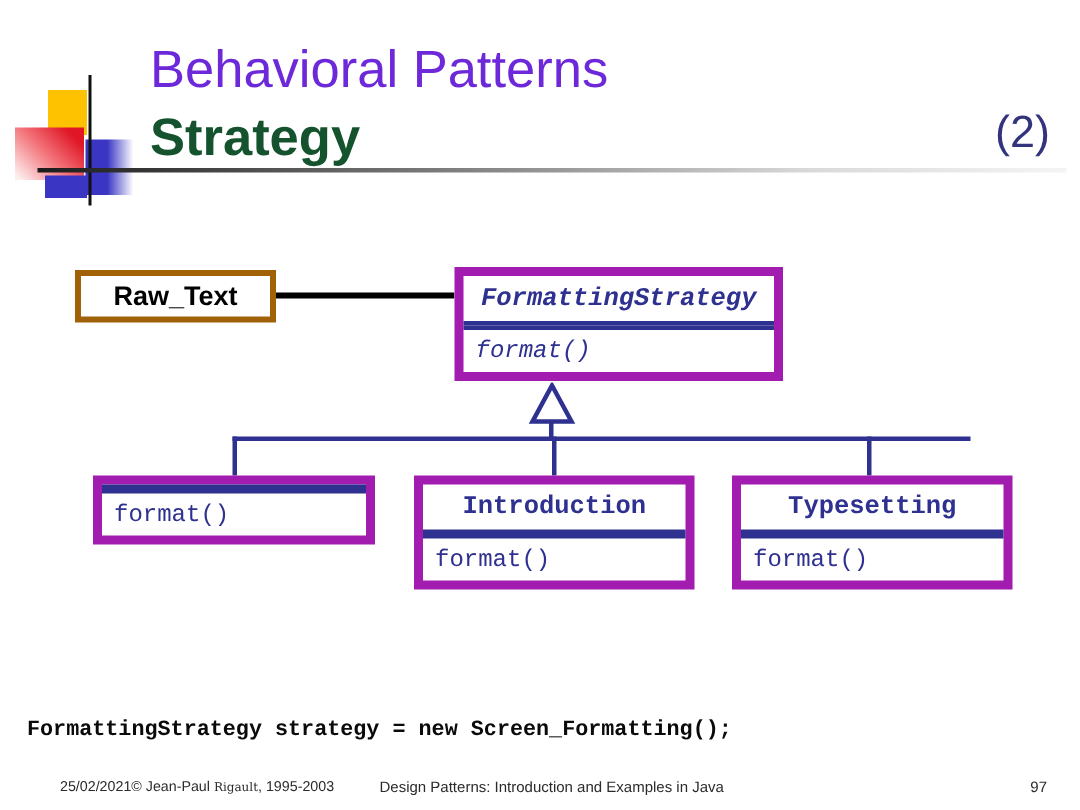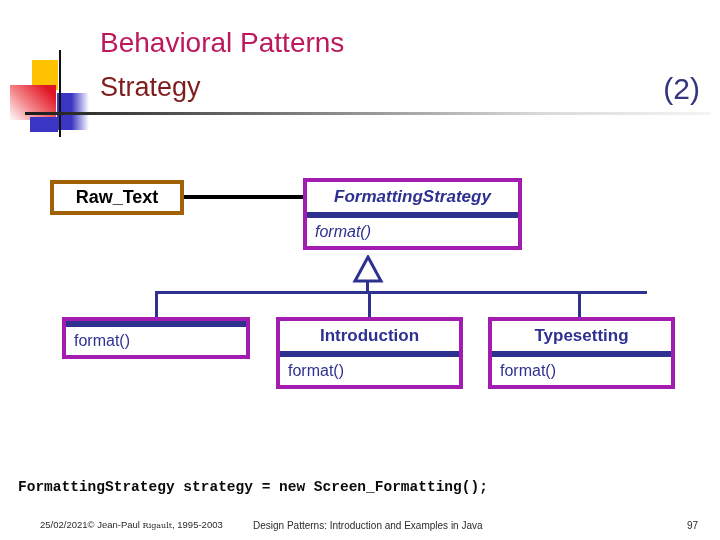--- a/index.html
+++ b/index.html
@@ -13,29 +13,29 @@
   .deco-red { left:10px; top:85px; width:46px; height:35px;
               background:linear-gradient(225deg,#e01525 15%, #f37a80 55%, #fdeeee 95%); }
   .deco-blue { left:57px; top:93px; width:32px; height:37px;
                background:linear-gradient(90deg,#3a35c2 45%, rgba(58,53,194,0) 100%); }
   .deco-blue-small { left:30px; top:117px; width:28px; height:15px; background:#3a35c2; }
   .deco-vline { left:59px; top:50px; width:2px; height:87px; background:#111111; }
   .title-rule { left:25px; top:112px; width:686px; height:3px;
                 background:linear-gradient(90deg,#1b1b1b 0%, #8a8a8a 45%, #d9d9d9 75%, #f4f4f4 100%); }
 
   
-  .page-title { position:absolute; left:100px; top:27px; font-size:28px; color:#be185d; letter-spacing:0px; }
-  .page-subtitle { position:absolute; left:100px; top:72px; font-size:27px; font-weight:normal; color:#7f1d1d; }
+  .page-title { position:absolute; left:100px; top:27px; font-size:35px; color:#6d28d9; letter-spacing:0px; }
+  .page-subtitle { position:absolute; left:100px; top:72px; font-size:35px; font-weight:bold; color:#14532d; }
   .page-marker { position:absolute; right:20px; top:72px; font-size:30px; color:#34347e; }
   .raw-box { position:absolute; left:50px; top:180px; width:134px; height:35px;
              border:4px solid #a16207; display:flex; align-items:center; justify-content:center;
              font-size:18px; font-weight:bold; color:#000000; background:#ffffff; }
   .assoc-line { position:absolute; left:184px; top:195px; width:119px; height:4px; background:#000000; }
 
-  .class-box { position:absolute; border:4px solid #a21caf; background:#ffffff; }
+  .class-box { position:absolute; border:6px solid #a21caf; background:#ffffff;font-family:Liberation Mono, monospace; }
   .class-box .title { height:30px; display:flex; align-items:center; justify-content:center;
                       font-size:17px; font-weight:bold; color:#2e3190; }
   .class-box .attrs { height:6px; border-top:3px solid #2e3190; border-bottom:3px solid #2e3190; }
   .class-box .method { height:28px; display:flex; align-items:center;
                        padding-left:8px; font-size:16px; color:#2e3190; }
   .strategy-box { left:303px; top:178px; width:219px; }
   .strategy-box .title { font-style:italic; }
   .strategy-box .method { font-style:italic; }
   .sub-box-0 { left:62px;  top:317px; width:188px; }
   .sub-box-1 { left:276px; top:317px; width:187px; }

